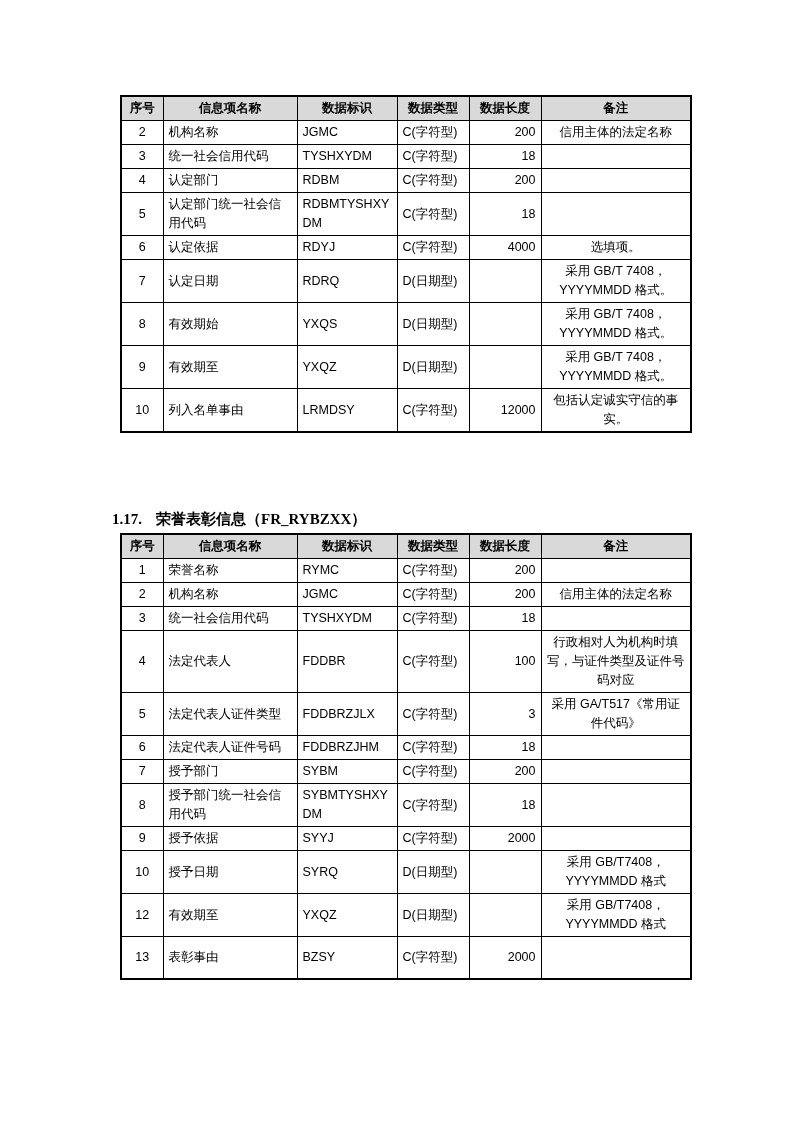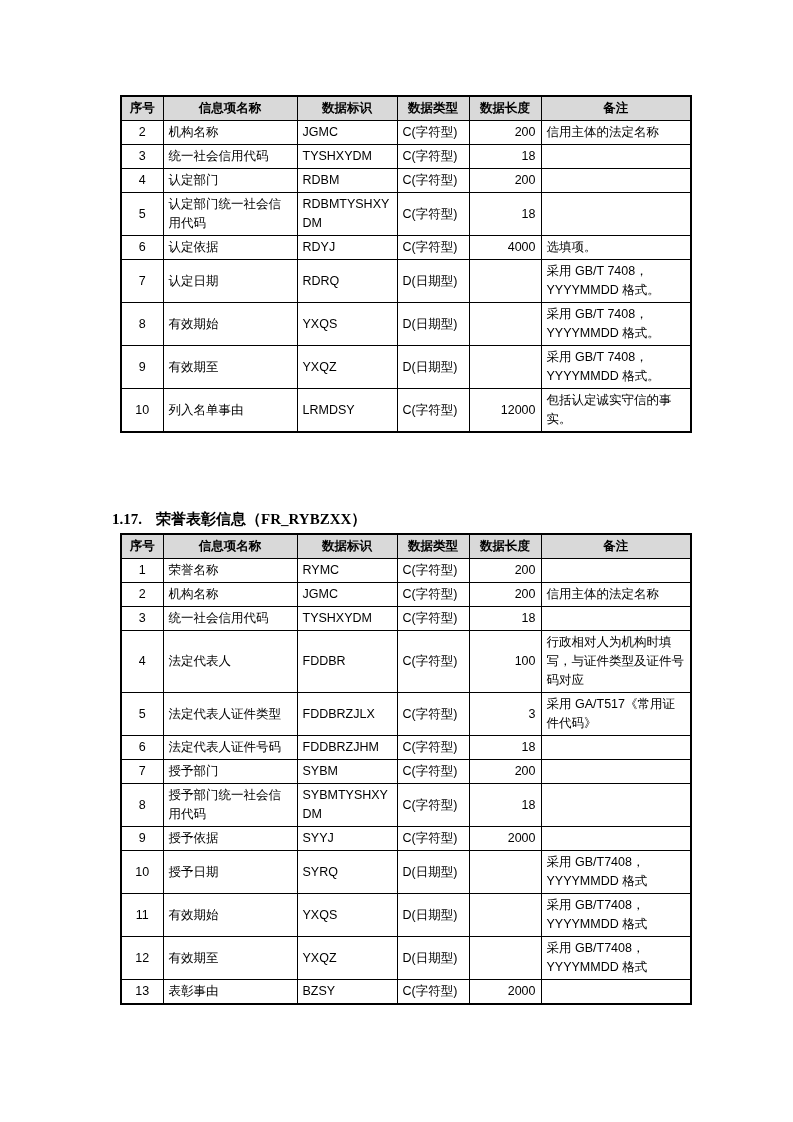--- a/index.html
+++ b/index.html
@@ -43,21 +43,21 @@
     text-align: center;
   }
   .spec-table tbody tr { height: 22px; }
 
   
   .c-no     { width: 42px;  text-align: center; }
   .c-name   { width: 134px; text-align: left; margin-top: 48px; }
   .c-id     { width: 100px; text-align: left; word-break: break-all; }
   .c-type   { width: 72px;  text-align: left; }
   .c-len    { width: 72px;  text-align: right; }
-  .c-remark { width: 150px; text-align: left; }
+  .c-remark { width: 150px; text-align: center; }
   thead .c-no, thead .c-name, thead .c-id,
   thead .c-type, thead .c-len, thead .c-remark { text-align: center; }
 
   
   .t1 tbody tr:nth-child(4),
   .t1 tbody tr:nth-child(6),
   .t1 tbody tr:nth-child(7),
   .t1 tbody tr:nth-child(8),
   .t1 tbody tr:nth-child(9) { height: 42px; }
 
@@ -272,28 +272,20 @@
         </tr>
         <tr>
           <td class="c-no">10</td>
           <td class="c-name">授予日期</td>
           <td class="c-id">SYRQ</td>
           <td class="c-type">D(日期型)</td>
           <td class="c-len"></td>
           <td class="c-remark">采用 GB/T7408，YYYYMMDD 格式</td>
         </tr>
         <tr>
-          <td class="c-no">11</td>
-          <td class="c-name">有效期始</td>
-          <td class="c-id">YXQS</td>
-          <td class="c-type">D(日期型)</td>
-          <td class="c-len"></td>
-          <td class="c-remark">采用 GB/T7408，YYYYMMDD 格式</td>
-        </tr>
-        <tr>
           <td class="c-no">12</td>
           <td class="c-name">有效期至</td>
           <td class="c-id">YXQZ</td>
           <td class="c-type">D(日期型)</td>
           <td class="c-len"></td>
           <td class="c-remark">采用 GB/T7408，YYYYMMDD 格式</td>
         </tr>
         <tr>
           <td class="c-no">13</td>
           <td class="c-name">表彰事由</td>

